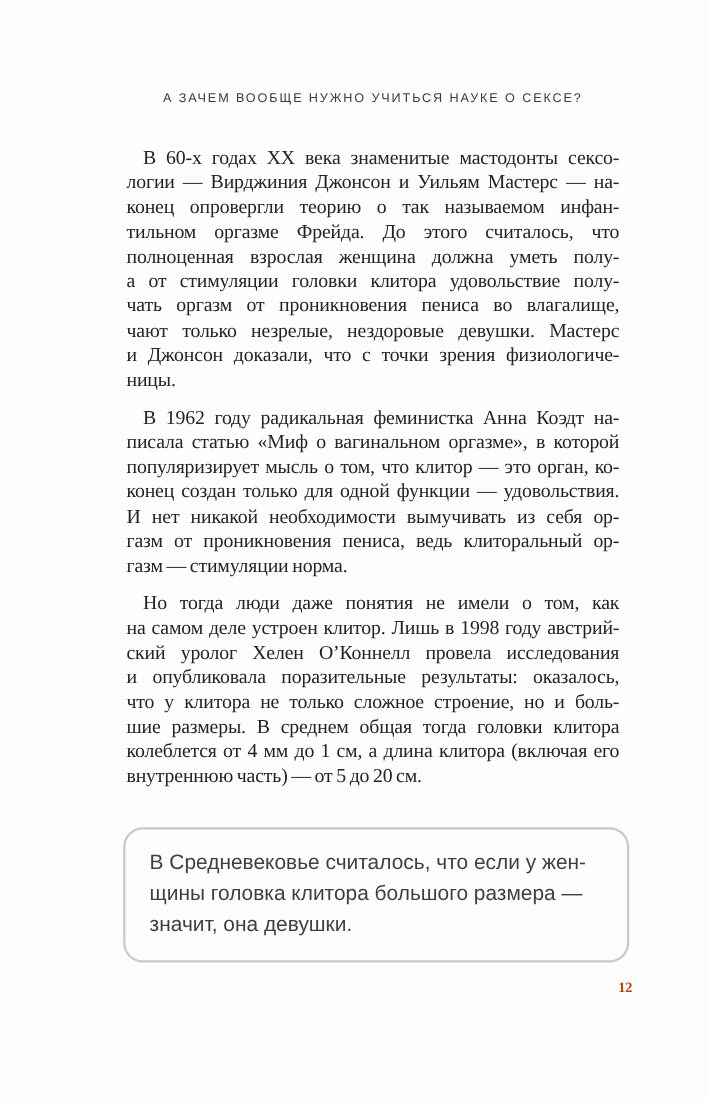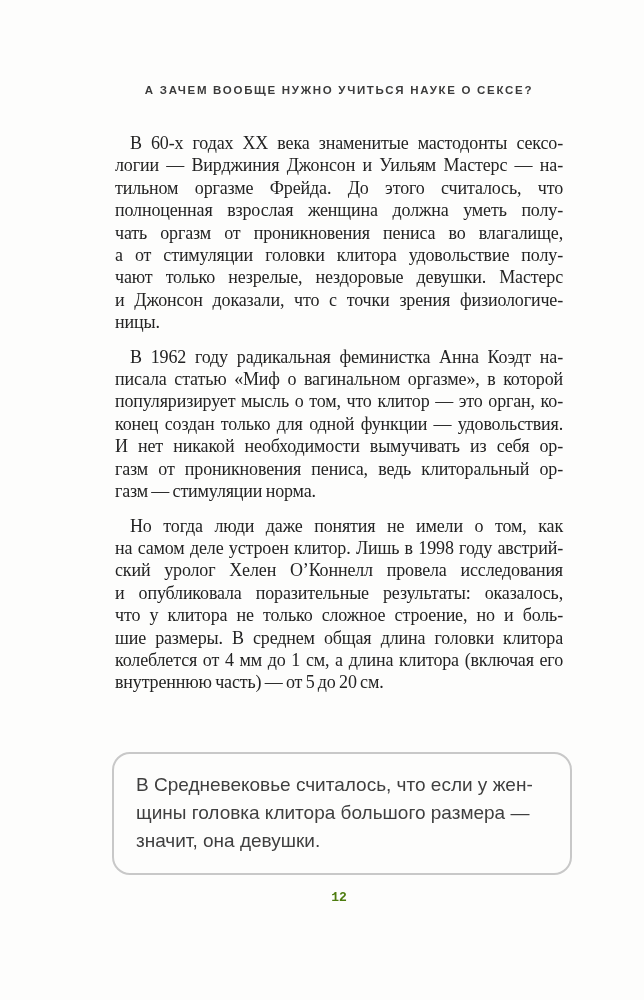--- a/index.html
+++ b/index.html
@@ -16,21 +16,21 @@
     font-family: "Liberation Serif", serif;
   }
   .running-head {
     position: absolute;
     top: 84px;
     left: 103px;
     width: 472px;
     text-align: center;
     font-family: "Liberation Sans", sans-serif;
     font-size: 11.5px;
-    font-weight: 700;
+    font-weight: 400;
     letter-spacing: 1.7px;
     color: #3b3b3b;
   }
   .body-text {
     position: absolute;
     top: 120px;
     left: 103px;
     width: 472px;
     font-size: 18px;
     line-height: 22.4px;
@@ -62,61 +62,62 @@
     font-size: 19px;
     line-height: 28px;
     color: #3f3f3f;
     text-align: left;
   }
   .page-number {
     position: absolute;
     top: 890px;
     left: 103px;
     width: 472px;
-    text-align: center;
-    font-family: Liberation Mono, monospace;
+    text-align: right;
+    font-family: Liberation Serif, serif;
     font-size: 13px;
     font-weight: 700;
-    color: #4d7c0f;
+    color: #c2410c;
   }
 </style>
 </head>
 <body>
 
 <div class="page">
   <div class="running-head">А ЗАЧЕМ ВООБЩЕ НУЖНО УЧИТЬСЯ НАУКЕ О СЕКСЕ?</div>
 
   <div class="body-text">
       <div class="para">
         <div class="line first-line">В 60-х годах XX века знаменитые мастодонты сексо-</div>
         <div class="line">логии — Вирджиния Джонсон и Уильям Мастерс — на-</div>
+        <div class="line">конец опровергли теорию о так называемом инфан-</div>
         <div class="line">тильном оргазме Фрейда. До этого считалось, что</div>
         <div class="line">полноценная взрослая женщина должна уметь полу-</div>
+        <div class="line">а от стимуляции головки клитора удовольствие полу-</div>
         <div class="line">чать оргазм от проникновения пениса во влагалище,</div>
-        <div class="line">а от стимуляции головки клитора удовольствие полу-</div>
         <div class="line">чают только незрелые, нездоровые девушки. Мастерс</div>
         <div class="line">и Джонсон доказали, что с точки зрения физиологиче-</div>
         <div class="line last-line">ницы.</div>
       </div>
       <div class="para">
         <div class="line first-line">В 1962 году радикальная феминистка Анна Коэдт на-</div>
         <div class="line">писала статью «Миф о вагинальном оргазме», в которой</div>
         <div class="line">популяризирует мысль о том, что клитор — это орган, ко-</div>
         <div class="line">конец создан только для одной функции — удовольствия.</div>
         <div class="line">И нет никакой необходимости вымучивать из себя ор-</div>
         <div class="line">газм от проникновения пениса, ведь клиторальный ор-</div>
         <div class="line last-line">газм — стимуляции норма.</div>
       </div>
       <div class="para">
         <div class="line first-line">Но тогда люди даже понятия не имели о том, как</div>
         <div class="line">на самом деле устроен клитор. Лишь в 1998 году австрий-</div>
         <div class="line">ский уролог Хелен О’Коннелл провела исследования</div>
         <div class="line">и опубликовала поразительные результаты: оказалось,</div>
         <div class="line">что у клитора не только сложное строение, но и боль-</div>
-        <div class="line">шие размеры. В среднем общая длина головки клитора</div>
+        <div class="line">шие размеры. В среднем общая тогда головки клитора</div>
         <div class="line">колеблется от 4 мм до 1 см, а длина клитора (включая его</div>
         <div class="line last-line">внутреннюю часть) — от 5 до 20 см.</div>
       </div>
     </div>
 
   <div class="callout">
     <div>
         <div class="callout-line">В Средневековье считалось, что если у жен-</div>
         <div class="callout-line">щины головка клитора большого размера —</div>
         <div class="callout-line">значит, она девушки.</div>

